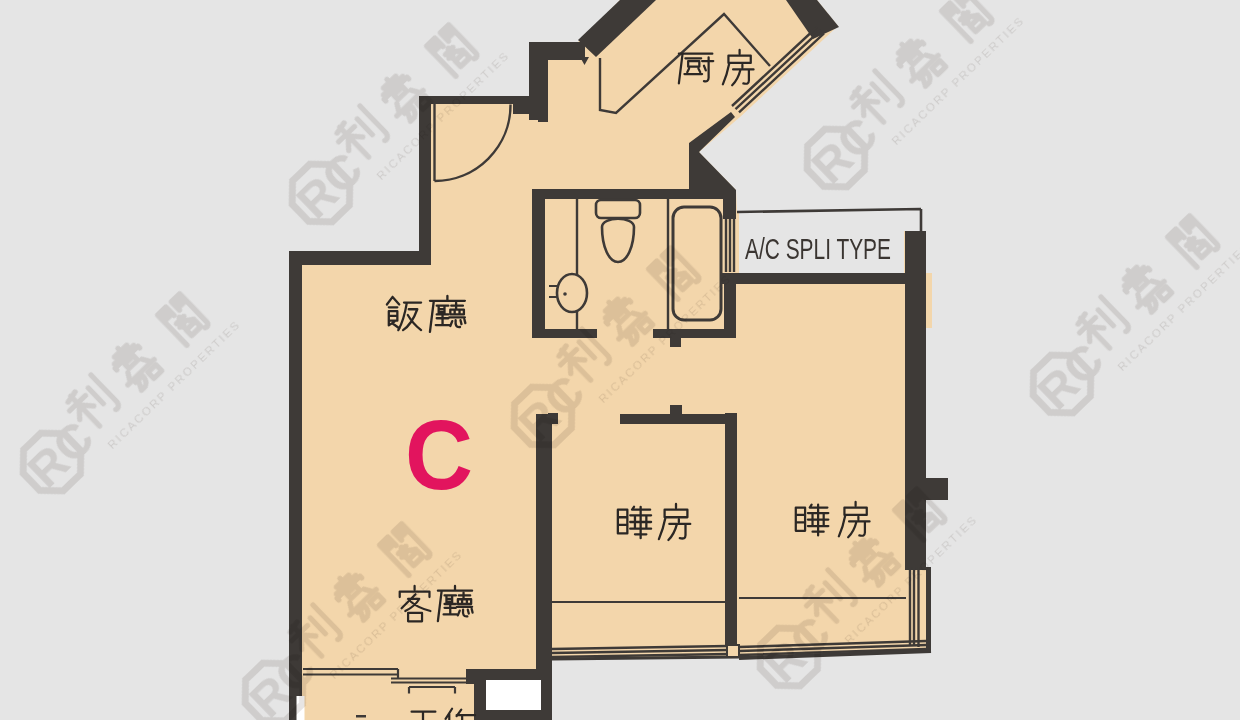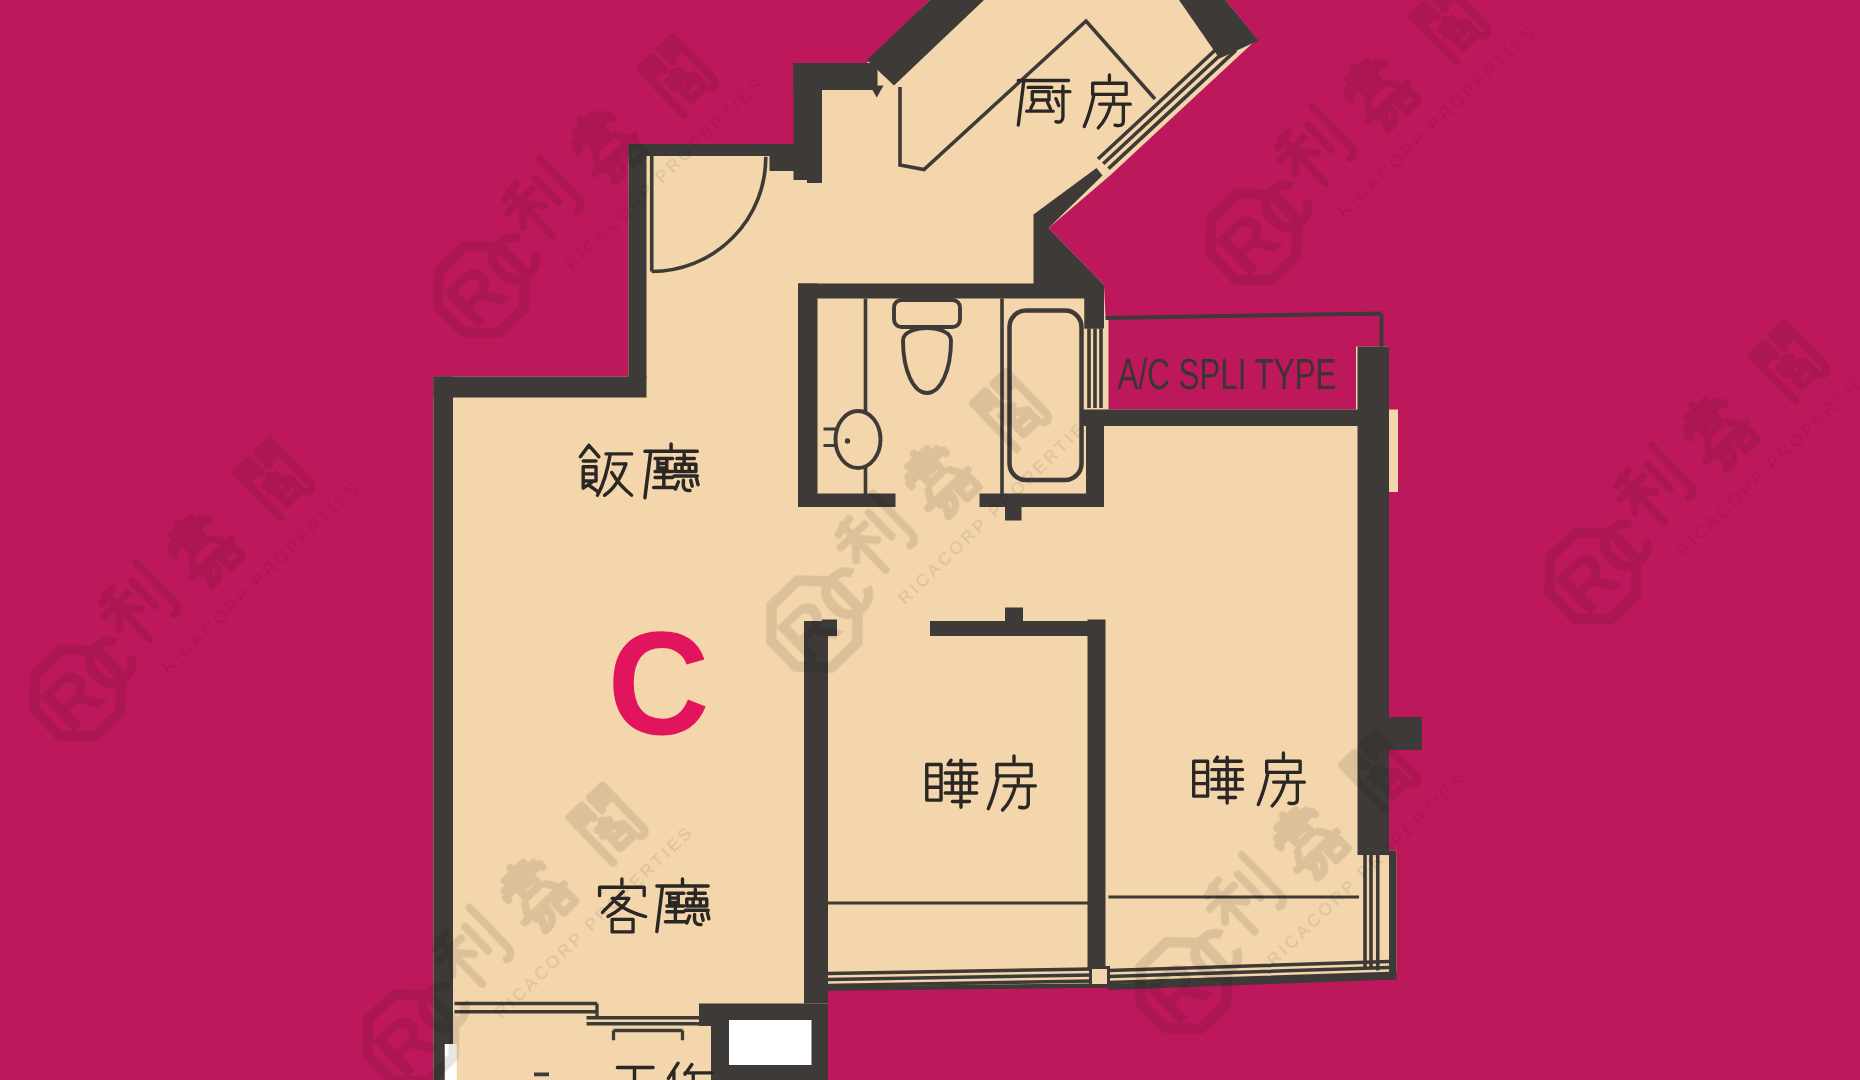--- a/index.html
+++ b/index.html
@@ -1,16 +1,16 @@
 <!DOCTYPE html>
 <html><head>
 <meta charset="utf-8">
 <style>
   html,body{margin:0;padding:0;background:#ffffff;}
-  #page{position:relative;width:1240px;height:720px;overflow:hidden;background:#be185d;
+  #page{position:relative;width:1240px;height:720px;overflow:hidden;background:#e5e5e5;
         font-family:"Liberation Sans", sans-serif;text-decoration:underline;}
   svg{display:block;}
 </style>
 </head>
 <body>
 <div id="page">
 <svg width="1240" height="720" viewBox="0 0 1240 720">
 <defs>
 <g id="gFan" fill="none" stroke-linecap="round" stroke-linejoin="round">
   <path d="M8,2 L2,10 M8,2 L15,10 M4,13 H13 M4,17 V32 M4,17 H13 M13,17 V27 M4,22 H13 M4,27 H13 M4,32 L10,28 M8,30 L15,35"></path>

